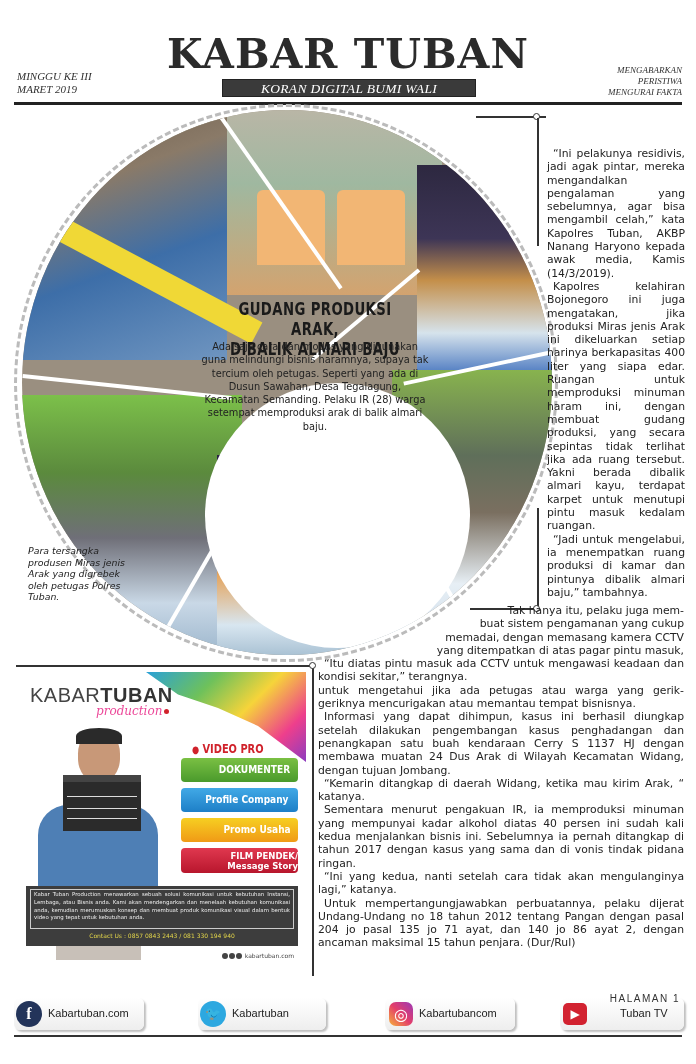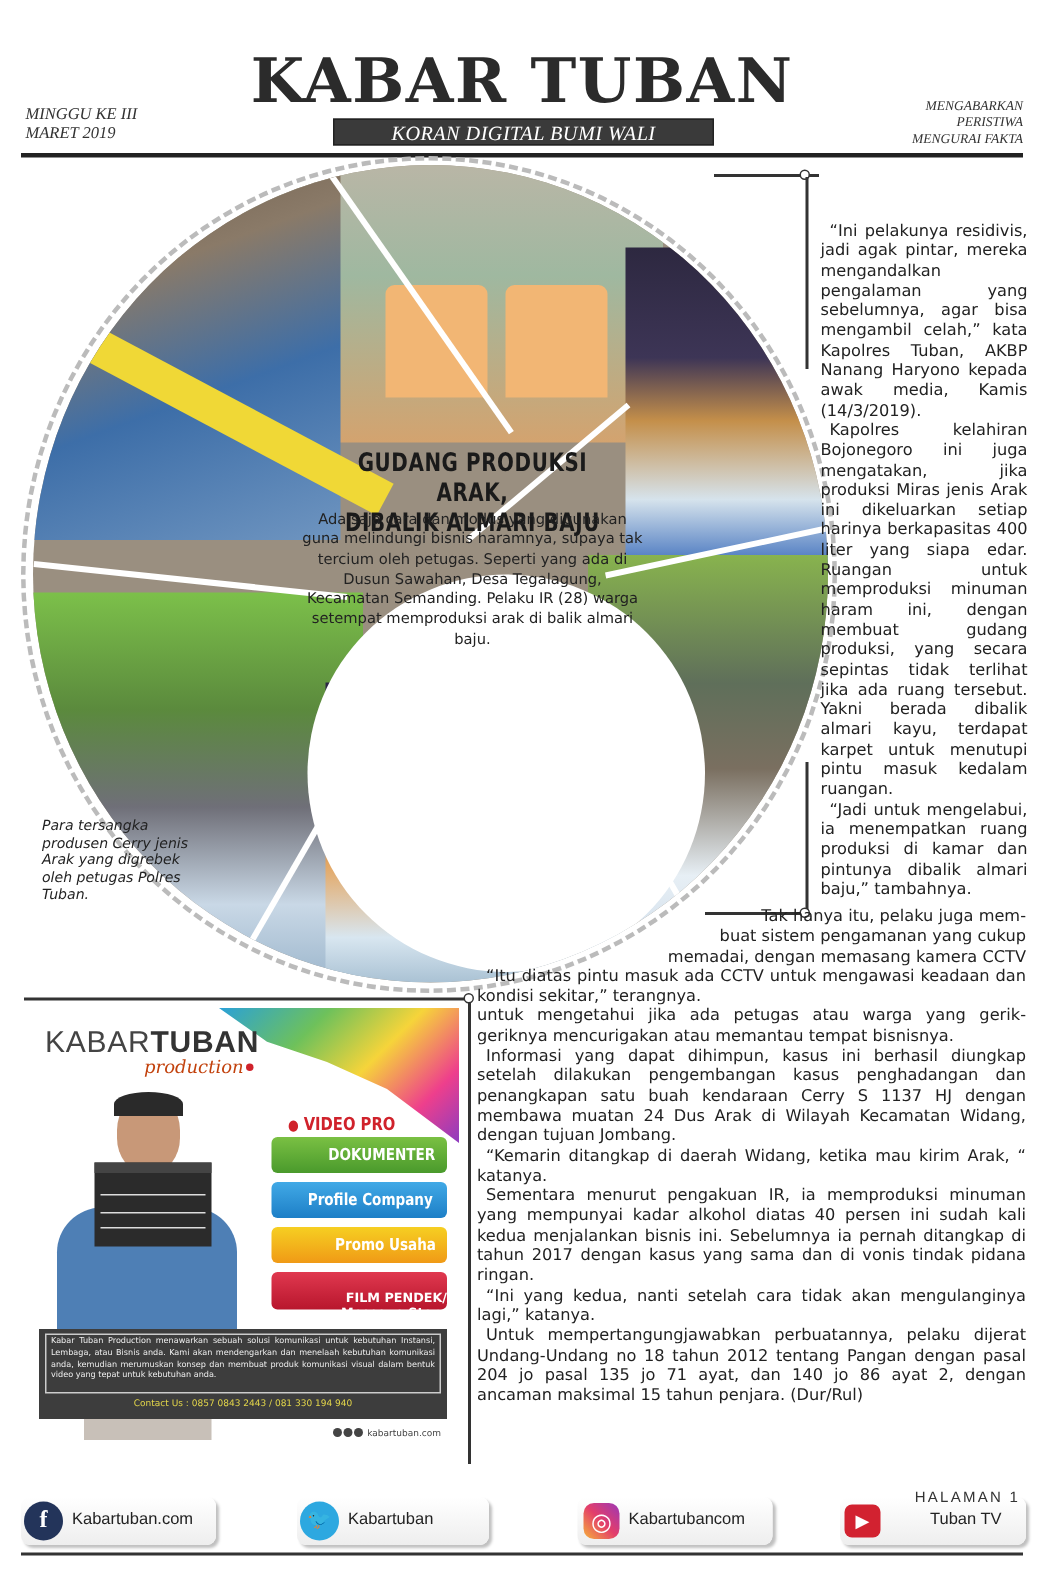--- a/index.html
+++ b/index.html
@@ -60,38 +60,38 @@
   .lower-vert { position: absolute; left: 312px; top: 664px; width: 2px; height: 312px; background: #333; }
 
   
   .ad-rule { position: absolute; left: 16px; top: 665px; width: 296px; height: 2px; background: #333; }
   .ad { position: absolute; left: 16px; top: 672px; width: 290px; height: 290px; background: #fff; overflow: hidden; }
   .ad .splash { position: absolute; right: 0; top: 0; width: 160px; height: 90px;
     background: linear-gradient(135deg, #2aa1d8 0%, #6ec15b 30%, #f6d43a 55%, #ee3f8c 80%, #8d3cc0 100%);
     clip-path: polygon(0 0,100% 0,100% 100%,70% 60%,45% 40%,20% 25%); }
   .ad-logo { position: absolute; left: 14px; top: 12px; font-family: "Liberation Sans", sans-serif; font-size: 20px; letter-spacing: 0.5px; color: #444; }
   .ad-logo b { font-weight: 900; color: #333; }
-  .ad-logo-sub { position: absolute; left: 80px; top: 32px; font-family: "DejaVu Serif", serif; font-style: italic; font-size: 12px; color: #c2410c; }
+  .ad-logo-sub { position: absolute; left: 80px; top: 32px; font-family: "DejaVu Serif", serif; font-style: italic; font-size: 12px; color: #ec4899; }
   .ad-logo-dot { display: inline-block; width: 5px; height: 5px; border-radius: 50%; background: #d0222b; margin-left: 2px; vertical-align: middle; }
   .ad-person { position: absolute; left: 12px; top: 58px; width: 140px; height: 230px; }
   .ad-head { position: absolute; left: 50px; top: 0; width: 42px; height: 52px; border-radius: 45%; background: #c89878; }
   .ad-hair { position: absolute; left: 48px; top: -2px; width: 46px; height: 16px; border-radius: 50% 50% 0 0; background: #2a2a2a; }
   .ad-body { position: absolute; left: 10px; top: 75px; width: 120px; height: 120px; border-radius: 30px 30px 0 0; background: #4e7fb5; }
   .ad-legs { position: absolute; left: 28px; top: 190px; width: 85px; height: 40px; background: #c8c0b8; }
   .ad-board { position: absolute; left: 35px; top: 45px; width: 78px; height: 56px; background: #2b2b2b; border-top: 7px solid #444; }
   .ad-board i { position: absolute; left: 4px; right: 4px; height: 1px; background: #ddd; }
   .ad-video-pro { position: absolute; left: 176px; top: 70px; font-family: "DejaVu Sans", sans-serif; font-weight: bold; font-size: 12px; color: #d0222b; transform: scaleX(0.82); transform-origin: left; }
   .ad-video-pro::before { content: "●"; margin-right: 4px; font-size: 10px; }
   .ad-btn { position: absolute; left: 165px; width: 117px; height: 24px; border-radius: 4px; color: #fff; text-align: right;
     font-family: "DejaVu Sans", sans-serif; font-weight: bold; font-size: 11px; line-height: 24px; }
   .ad-btn span { display: inline-block; transform: scaleX(0.82); }
   .b1 { top: 86px; background: linear-gradient(#7ac043,#4a9a2c); }
   .b2 { top: 116px; background: linear-gradient(#41a9e6,#1d7fc7); }
   .b3 { top: 146px; background: linear-gradient(#f6cf22,#f09a16); }
-  .b4 { top: 176px; height: 25px; line-height: 10px; padding-top: 13px; font-size: 8.5px; background: linear-gradient(#e0384f,#b8162d); }
+  .b4 { top: 176px; height: 25px; line-height: 10px; padding-top: 3px; font-size: 8.5px; background: linear-gradient(#e0384f,#b8162d); }
   .ad-panel { position: absolute; left: 10px; top: 214px; width: 272px; height: 60px; background: #3d3d3d; }
   .ad-panel-box { position: absolute; left: 4px; top: 3px; width: 264px; height: 40px; border: 1px solid #ccc; padding: 1px 3px;
     font-size: 5.4px; line-height: 7.8px; color: #eee; text-align: justify; }
   .ad-contact { position: absolute; left: 0; width: 272px; top: 46px; text-align: center; font-size: 6px; color: #e2d54a; }
   .ad-social { position: absolute; right: 12px; top: 280px; font-size: 6px; color: #444; }
   .ad-social i { display: inline-block; width: 6px; height: 6px; border-radius: 50%; background: #444; margin-right: 1px; vertical-align: middle; }
 
   
   .social { position: absolute; top: 998px; height: 32px; border-radius: 6px; background: linear-gradient(#fff,#eee);
     box-shadow: 2px 2px 2px rgba(0,0,0,0.25); }
@@ -143,39 +143,40 @@
   <div class="p-sep" style="left:395px;top:430px;width:4px;height:130px;transform:rotate(-30deg);transform-origin:top;"></div>
   <div class="center-disc"></div>
 </div>
 
 <div class="headline">
   <div>GUDANG PRODUKSI ARAK,</div>
   <div>DIBALIK ALMARI BAJU</div>
 </div>
 <div class="lede">Ada saja cara dan modus yang digunakan guna melindungi bisnis haramnya, supaya tak tercium oleh petugas. Seperti yang ada di Dusun Sawahan, Desa Tegalagung, Kecamatan Semanding. Pelaku IR (28) warga setempat memproduksi arak di balik almari baju.</div>
 
-<div class="caption">Para tersangka produsen Cerry jenis Arak yang digrebek oleh petugas Polres Tuban.</div>
+<div class="caption">Para tersangka produsen Miras jenis Arak yang digrebek oleh petugas Polres Tuban.</div>
 
 <div class="frame-top"></div>
 <div class="knob" style="left:533px;top:113px;"></div>
 <div class="frame-vert"></div>
 <div class="frame-vert2"></div>
 <div class="frame-bot"></div>
 <div class="knob" style="left:533px;top:605px;"></div>
 
 <div class="col-right">
   <p>“Ini pelakunya residivis, jadi agak pintar, mereka mengandalkan pengalaman yang sebelumnya, agar bisa mengambil celah,” kata Kapolres Tuban, AKBP Nanang Haryono kepada awak media, Kamis (14/3/2019).</p>
   <p>Kapolres kelahiran Bojonegoro ini juga mengatakan, jika produksi Miras jenis Arak ini dikeluarkan setiap harinya berkapasitas 400 liter yang siapa edar. Ruangan untuk memproduksi minuman haram ini, dengan membuat gudang produksi, yang secara sepintas tidak terlihat jika ada ruang tersebut. Yakni berada dibalik almari kayu, terdapat karpet untuk menutupi pintu masuk kedalam ruangan.</p>
   <p>“Jadi untuk mengelabui, ia menempatkan ruang produksi di kamar dan pintunya dibalik almari baju,” tambahnya.</p>
 </div>
 
 <div class="body-lower">
   <div class="wrap1" style="text-align:right;">Tak hanya itu, pelaku juga mem-</div>
   <div class="wrap2" style="text-align:right;">buat sistem pengamanan yang cukup</div>
   <div class="wrap3" style="text-align:right;">memadai, dengan memasang kamera CCTV</div>
+  <div class="wrap4" style="text-align:right;margin-left:-52px;">yang ditempatkan di atas pagar pintu masuk,</div>
   <p>“Itu diatas pintu masuk ada CCTV untuk mengawasi keadaan dan kondisi sekitar,” terangnya.</p>
   <p style="text-indent:0;">untuk mengetahui jika ada petugas atau warga yang gerik-geriknya mencurigakan atau memantau tempat bisnisnya.</p>
   <p>Informasi yang dapat dihimpun, kasus ini berhasil diungkap setelah dilakukan pengembangan kasus penghadangan dan penangkapan satu buah kendaraan Cerry S 1137 HJ dengan membawa muatan 24 Dus Arak di Wilayah Kecamatan Widang, dengan tujuan Jombang.</p>
   <p>“Kemarin ditangkap di daerah Widang, ketika mau kirim Arak, “ katanya.</p>
   <p>Sementara menurut pengakuan IR, ia memproduksi minuman yang mempunyai kadar alkohol diatas 40 persen ini sudah kali kedua menjalankan bisnis ini. Sebelumnya ia pernah ditangkap di tahun 2017 dengan kasus yang sama dan di vonis tindak pidana ringan.</p>
   <p>“Ini yang kedua, nanti setelah cara tidak akan mengulanginya lagi,” katanya.</p>
   <p>Untuk mempertangungjawabkan perbuatannya, pelaku dijerat Undang-Undang no 18 tahun 2012 tentang Pangan dengan pasal 204 jo pasal 135 jo 71 ayat, dan 140 jo 86 ayat 2, dengan ancaman maksimal 15 tahun penjara. (Dur/Rul)</p>
 </div>
 <div class="lower-vert"></div>
 

